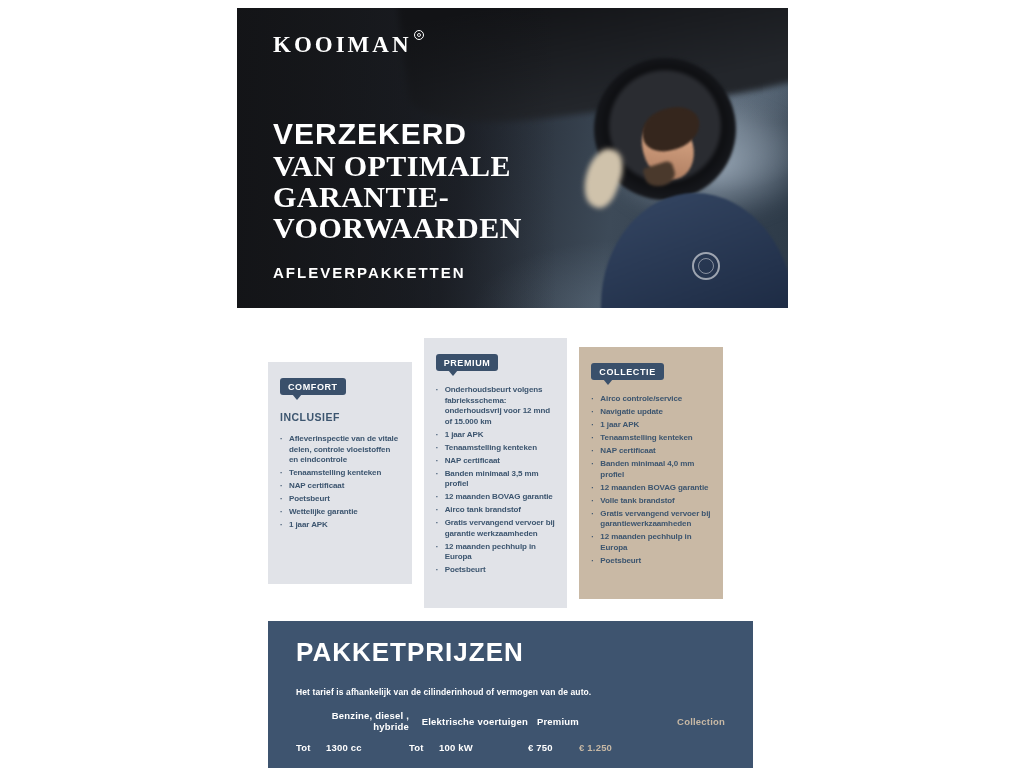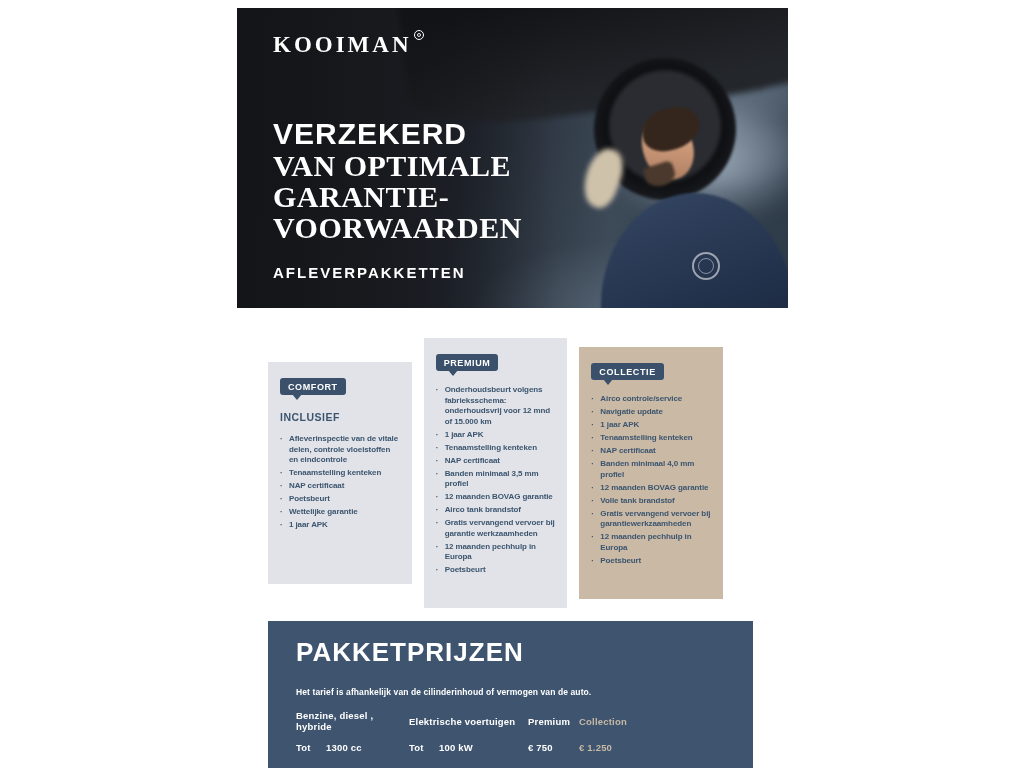--- a/index.html
+++ b/index.html
@@ -67,21 +67,21 @@
     font-weight:700; letter-spacing:-0.1px; }
   .features li::before { content:"·"; position:absolute; left:0; top:0; font-weight:700; }
   .banner { position:absolute; left:0; right:0; bottom:0; height:24px; background:#b4613c; color:#ffffff;
     display:flex; align-items:center; justify-content:center; font-weight:700; font-size:10px; letter-spacing:1px; }
 
   
   .pricing { margin:13px 0 0 31px; width:485px; background:#3e546f; color:#ffffff; padding:17px 28px 16px 28px; }
   .pricing-title { font-weight:700; font-size:26px; letter-spacing:1px; line-height:28px; }
   .pricing-sub { font-size:8.5px; font-weight:700; margin-top:21px; letter-spacing:.1px; }
   table.price { width:100%; border-collapse:collapse; table-layout:fixed; margin-top:13px; }
-  table.price th { text-align:left; font-size:9.5px; font-weight:700; padding:0 0 9px 0; letter-spacing:.2px; }
+  table.price th { text-align:right; font-size:9.5px; font-weight:700; padding:0 0 9px 0; letter-spacing:.2px; }
   table.price td { font-size:9.5px; font-weight:700; line-height:13.5px; padding:0; letter-spacing:.2px; }
   .col-collection { color:#c8b9a5; }
 </style>
 </head>
 <body>
 
 <div class="page">
 
   <div class="hero">
     <div class="shape shape-underbody"></div>

